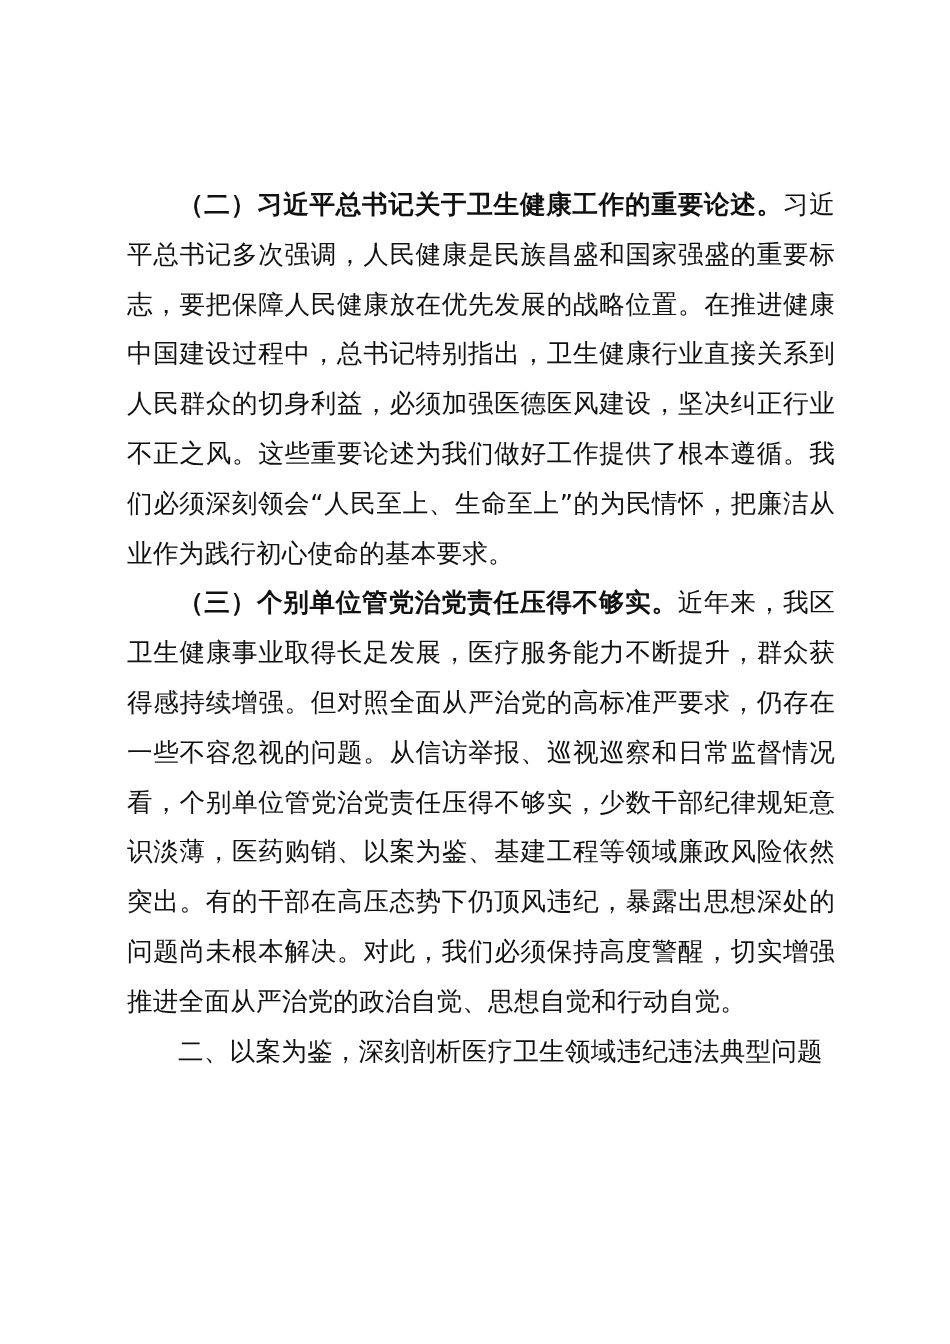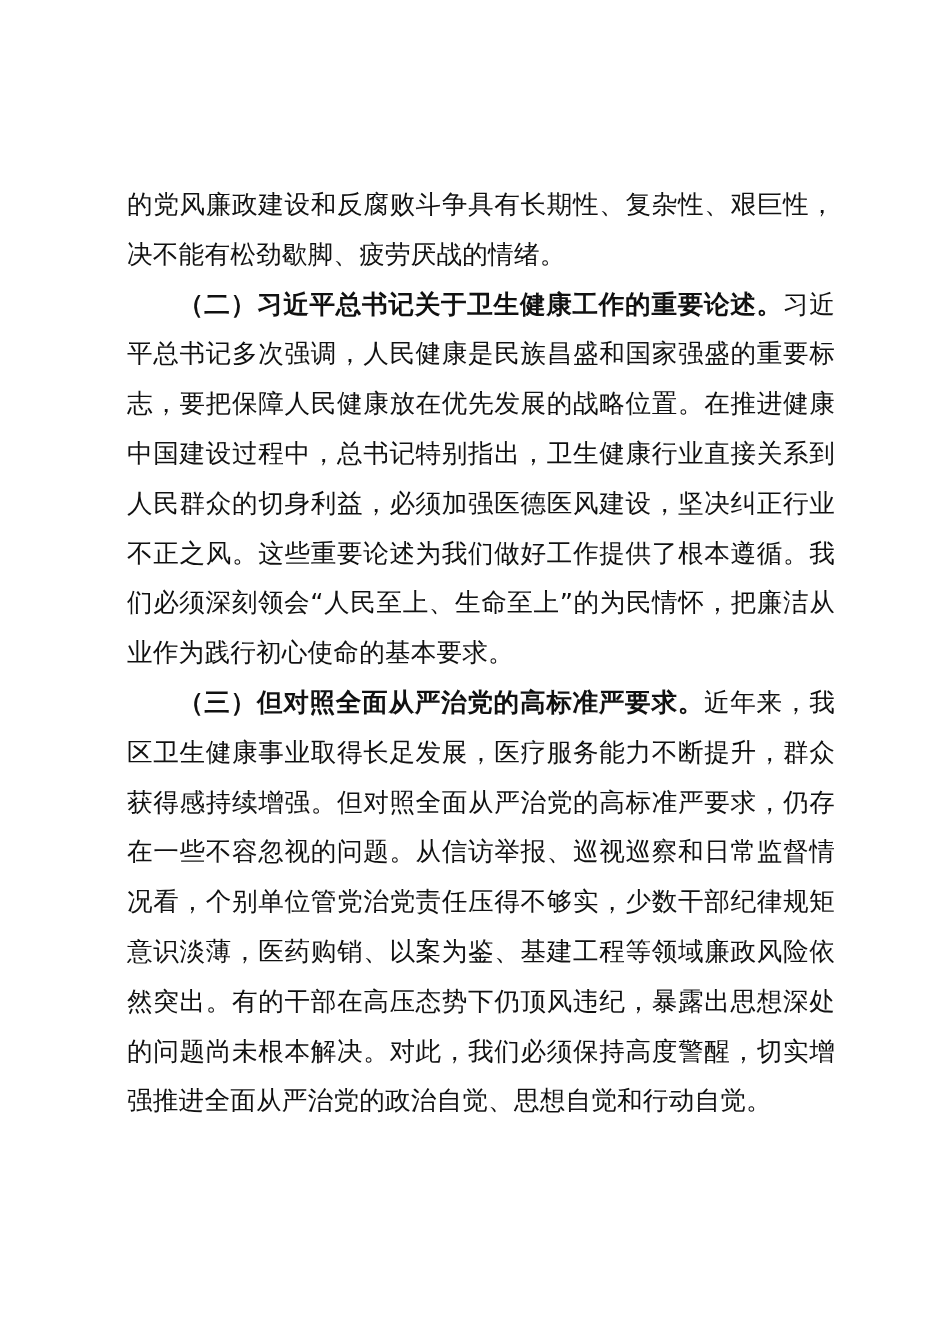--- a/index.html
+++ b/index.html
@@ -43,26 +43,24 @@
     padding-left: 51px;
     letter-spacing: 0.2px;
     white-space: nowrap;
   }
 </style>
 </head>
 <body>
 
 <div class="page">
 
-  <p class="para">
-    <span>的党风廉政建设和反腐败斗争具有长期性、复杂性、艰巨性，决不能有松劲歇脚、疲劳厌战的情绪。</span>
-  </p>
 
   <p class="para indent">
     <span class="bold">（二）习近平总书记关于卫生健康工作的重要论述。</span><span>习近平总书记多次强调，人民健康是民族昌盛和国家强盛的重要标志，要把保障人民健康放在优先发展的战略位置。在推进健康中国建设过程中，总书记特别指出，卫生健康行业直接关系到人民群众的切身利益，必须加强医德医风建设，坚决纠正行业不正之风。这些重要论述为我们做好工作提供了根本遵循。我们必须深刻领会“人民至上、生命至上”的为民情怀，把廉洁从业作为践行初心使命的基本要求。</span>
   </p>
 
   <p class="para indent">
-    <span class="bold">（三）但对照全面从严治党的高标准严要求。</span><span>近年来，我区卫生健康事业取得长足发展，医疗服务能力不断提升，群众获得感持续增强。但对照全面从严治党的高标准严要求，仍存在一些不容忽视的问题。从信访举报、巡视巡察和日常监督情况看，个别单位管党治党责任压得不够实，少数干部纪律规矩意识淡薄，医药购销、以案为鉴、基建工程等领域廉政风险依然突出。有的干部在高压态势下仍顶风违纪，暴露出思想深处的问题尚未根本解决。对此，我们必须保持高度警醒，切实增强推进全面从严治党的政治自觉、思想自觉和行动自觉。</span>
+    <span class="bold">（三）个别单位管党治党责任压得不够实。</span><span>近年来，我区卫生健康事业取得长足发展，医疗服务能力不断提升，群众获得感持续增强。但对照全面从严治党的高标准严要求，仍存在一些不容忽视的问题。从信访举报、巡视巡察和日常监督情况看，个别单位管党治党责任压得不够实，少数干部纪律规矩意识淡薄，医药购销、以案为鉴、基建工程等领域廉政风险依然突出。有的干部在高压态势下仍顶风违纪，暴露出思想深处的问题尚未根本解决。对此，我们必须保持高度警醒，切实增强推进全面从严治党的政治自觉、思想自觉和行动自觉。</span>
   </p>
 
+  <p class="section-heading">二、以案为鉴，深刻剖析医疗卫生领域违纪违法典型问题</p>
 
 </div>
 
 </body></html>

